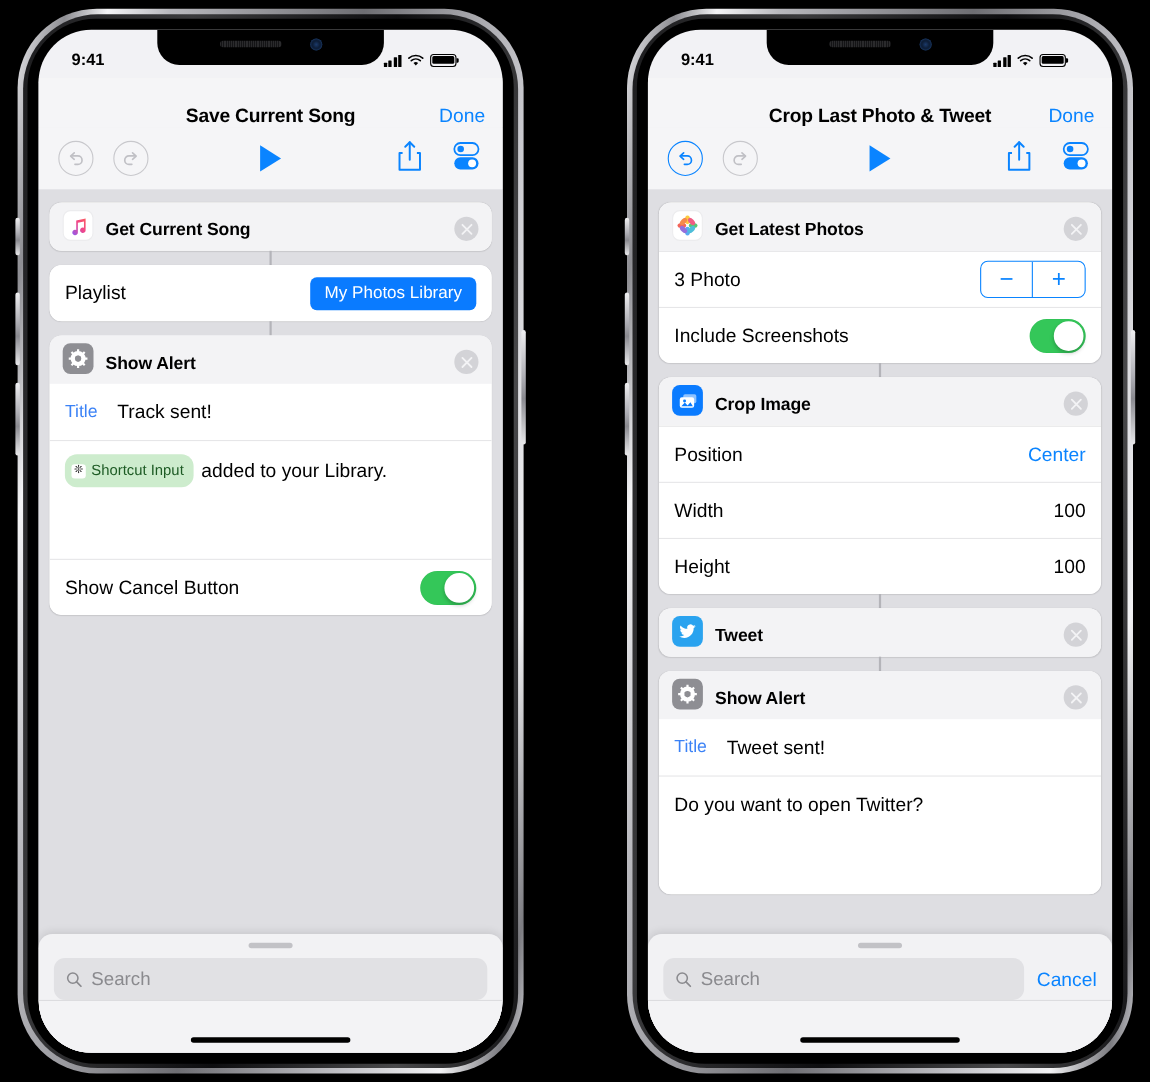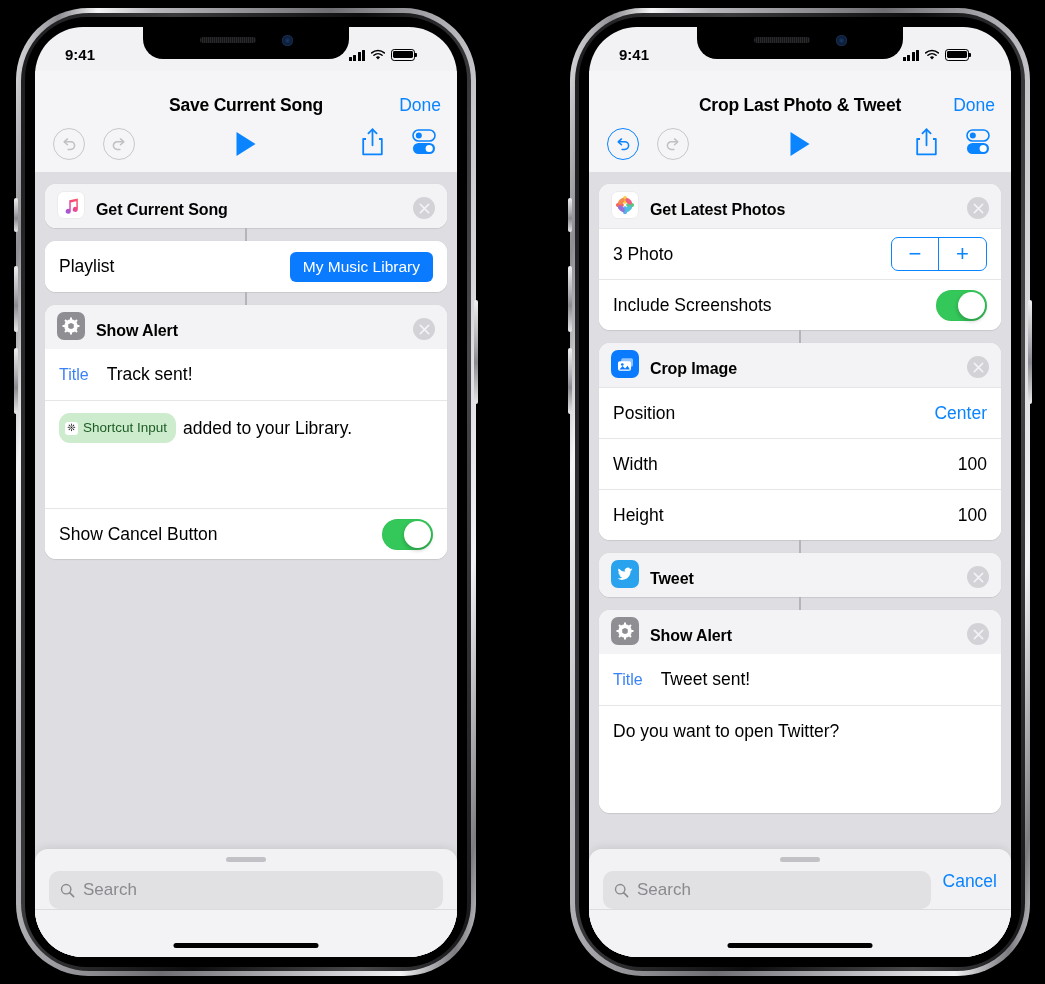--- a/index.html
+++ b/index.html
@@ -166,21 +166,21 @@
   
   .sheet{
     position:absolute; left:0; right:0; bottom:0; height:108px;
     background:rgba(243,243,245,.96);
     border-top-left-radius:13px; border-top-right-radius:13px;
     box-shadow:0 -1px 8px rgba(0,0,0,.10);
     z-index:25;
   }
   .grabber{ width:40px; height:5px; border-radius:3px; background:#c2c2c6;
     margin:8px auto 0 auto; }
-  .search-wrap{ display:flex; gap:12px; padding:9px 14px 0 14px; }
+  .search-wrap{ display:flex; align-items:center; gap:12px; padding:9px 14px 0 14px; }
   .search-field{ flex:1; height:38px; border-radius:10px; background:#e1e1e4;
     display:flex; align-items:center; gap:8px; padding:0 11px; }
   .search-ph{ font-size:17px; color:#8a8a8e; }
   .cancel-link{ font-size:17.5px; color:#0a84ff; }
   .sheet-divider{ position:absolute; left:0; right:0; bottom:47px; height:.7px;
     background:#dcdcdf; }
   .home-ind{ position:absolute; left:50%; transform:translateX(-50%); bottom:9px;
     width:145px; height:5px; border-radius:3px; background:#000; }
   .sheet-bottom-fill{ position:absolute; left:0; right:0; bottom:0; height:47px;
     background:#f3f3f5; }
@@ -290,21 +290,21 @@
                 </svg>
             </div>
           </div>
         </div>
 
         <div class="connector"></div>
 
         <div class="card">
           <div class="row">
             <span class="row-label">Playlist</span>
-            <span class="pill-blue">My Music Library</span>
+            <span class="pill-blue">My Photos Library</span>
           </div>
         </div>
 
         <div class="connector"></div>
 
         <div class="card">
           <div class="card-head">
             <div class="app-icon" style="background:#8e8e93;">
               <svg width="20" height="20" viewBox="0 0 24 24">
                 <g fill="#fff">

